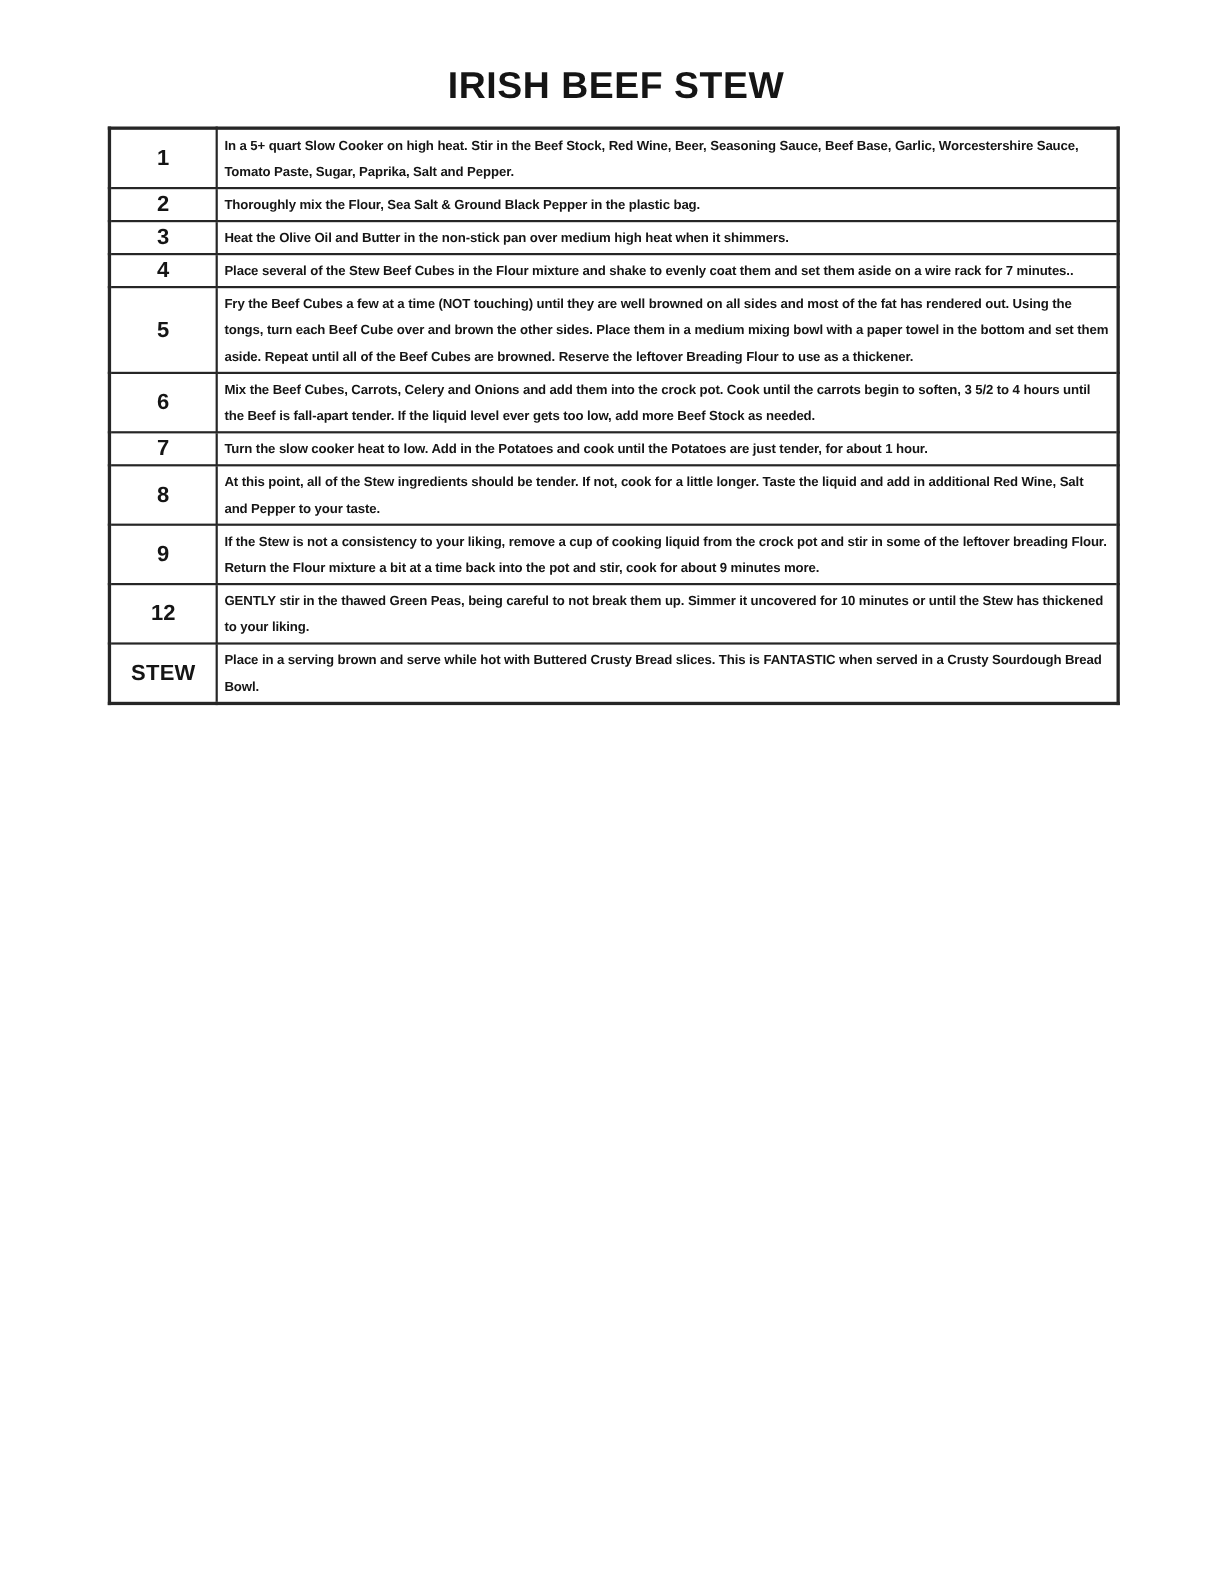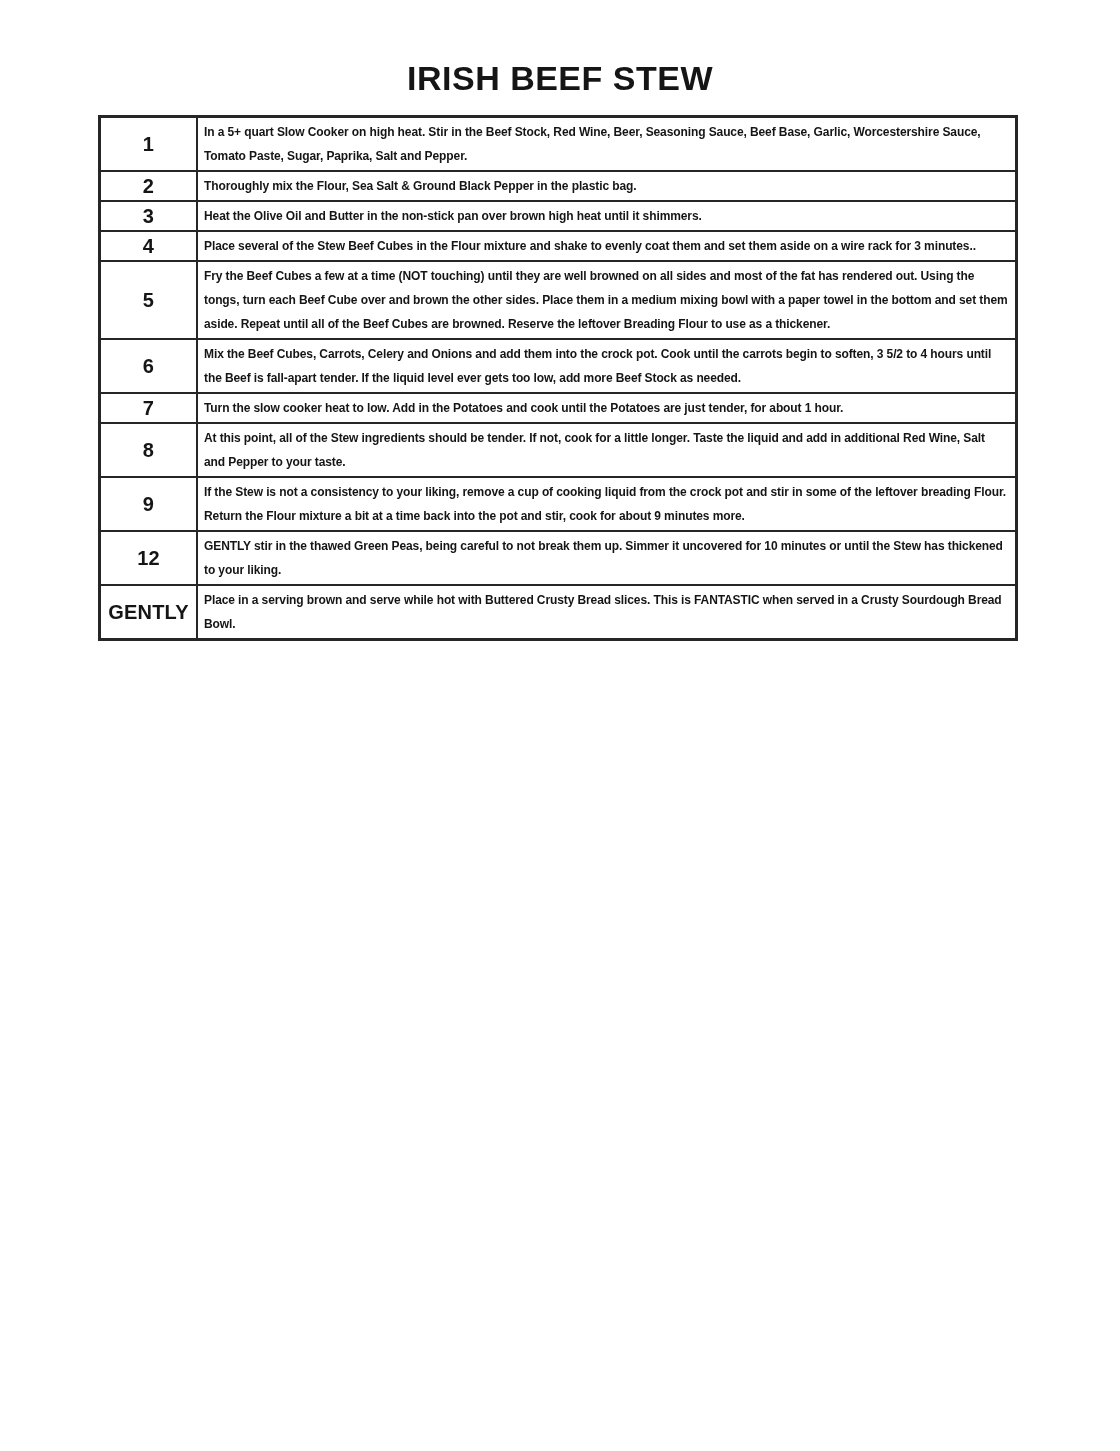--- a/index.html
+++ b/index.html
@@ -71,25 +71,25 @@
       <tr>
         <td class="step-num">1</td>
         <td class="step-txt">In a 5+ quart Slow Cooker on high heat. Stir in the Beef Stock, Red Wine, Beer, Seasoning Sauce, Beef Base, Garlic, Worcestershire Sauce, Tomato Paste, Sugar, Paprika, Salt and Pepper.</td>
       </tr>
       <tr>
         <td class="step-num">2</td>
         <td class="step-txt">Thoroughly mix the Flour, Sea Salt &amp; Ground Black Pepper in the plastic bag.</td>
       </tr>
       <tr>
         <td class="step-num">3</td>
-        <td class="step-txt">Heat the Olive Oil and Butter in the non-stick pan over brown high heat until it shimmers.</td>
+        <td class="step-txt">Heat the Olive Oil and Butter in the non-stick pan over medium high heat when it shimmers.</td>
       </tr>
       <tr>
         <td class="step-num">4</td>
-        <td class="step-txt">Place several of the Stew Beef Cubes in the Flour mixture and shake to evenly coat them and set them aside on a wire rack for 3 minutes..</td>
+        <td class="step-txt">Place several of the Stew Beef Cubes in the Flour mixture and shake to evenly coat them and set them aside on a wire rack for 7 minutes..</td>
       </tr>
       <tr>
         <td class="step-num">5</td>
         <td class="step-txt">Fry the Beef Cubes a few at a time (NOT touching) until they are well browned on all sides and most of the fat has rendered out. Using the tongs, turn each Beef Cube over and brown the other sides. Place them in a medium mixing bowl with a paper towel in the bottom and set them aside. Repeat until all of the Beef Cubes are browned. Reserve the leftover Breading Flour to use as a thickener.</td>
       </tr>
       <tr>
         <td class="step-num">6</td>
         <td class="step-txt">Mix the Beef Cubes, Carrots, Celery and Onions and add them into the crock pot. Cook until the carrots begin to soften, 3 5/2 to 4 hours until the Beef is fall-apart tender. If the liquid level ever gets too low, add more Beef Stock as needed.</td>
       </tr>
       <tr>
@@ -102,19 +102,19 @@
       </tr>
       <tr>
         <td class="step-num">9</td>
         <td class="step-txt">If the Stew is not a consistency to your liking, remove a cup of cooking liquid from the crock pot and stir in some of the leftover breading Flour. Return the Flour mixture a bit at a time back into the pot and stir, cook for about 9 minutes more.</td>
       </tr>
       <tr>
         <td class="step-num">12</td>
         <td class="step-txt">GENTLY stir in the thawed Green Peas, being careful to not break them up. Simmer it uncovered for 10 minutes or until the Stew has thickened to your liking.</td>
       </tr>
       <tr>
-        <td class="step-num">GENTLY</td>
+        <td class="step-num">STEW</td>
         <td class="step-txt">Place in a serving brown and serve while hot with Buttered Crusty Bread slices. This is FANTASTIC when served in a Crusty Sourdough Bread Bowl.</td>
       </tr>
     </tbody>
   </table>
 
 </div>
 
 </body></html>

